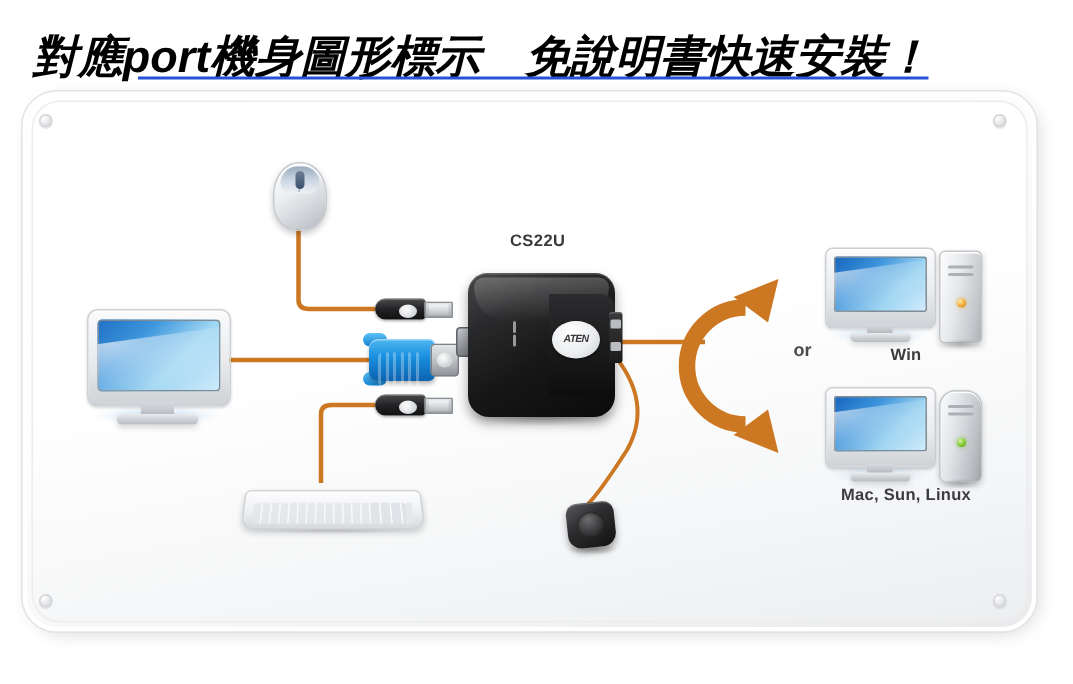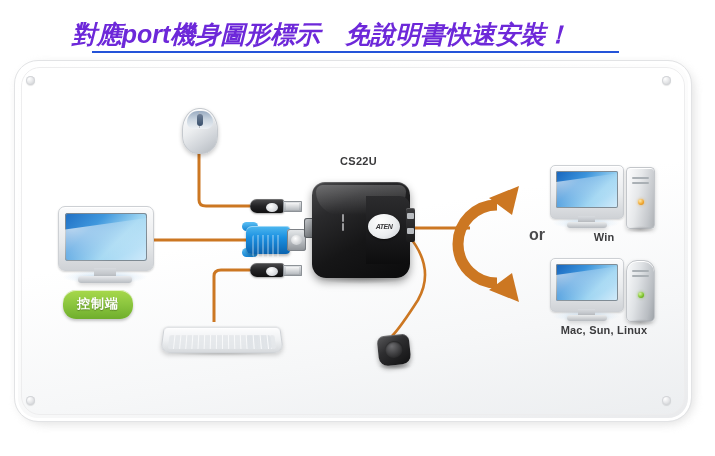--- a/index.html
+++ b/index.html
@@ -8,22 +8,22 @@
     background:#ffffff;
     font-family:"Liberation Sans","DejaVu Sans",sans-serif;
     position:relative;
   }
   #stage{position:absolute;left:0;top:0;width:715px;height:456px;}
 
   
   .title{
     position:absolute;left:0;top:18px;width:642px;
     text-align:center;
-    font-size:25px;font-weight:bold;font-style:italic;
-    color:#6d28d9;
+    font-size:30px;font-weight:bold;font-style:italic;
+    color:#000000;
     letter-spacing:0px;
     white-space:pre;
   }
   .title-underline{
     position:absolute;left:92px;top:51px;width:527px;height:2px;
     background:#2453d8;
   }
 
   
   .panel-shadow{
@@ -330,21 +330,21 @@
     box-shadow:0 0 3px rgba(121,193,38,.75);}
   .tower .shadow{position:absolute;left:0;top:58px;width:27px;height:7px;border-radius:50%;
     background:radial-gradient(ellipse,rgba(0,0,0,.2),rgba(0,0,0,0) 70%);}
 
   .pc-label{
     position:absolute;font-size:11px;font-weight:bold;color:#3c3c3e;letter-spacing:.2px;
     white-space:nowrap;text-align:center;
   }
 
   
-  .or-text{left:529px;top:226px;font-size:16px;font-weight:bold;color:#4a4a4c;}
+  .or-text{left:529px;top:226px;font-size:12px;font-weight:bold;color:#4a4a4c;}
 
   svg.overlay{position:absolute;left:0;top:0;width:715px;height:456px;pointer-events:none;}
 </style>
 </head>
 <body>
 
 <div id="stage">
 
   <div class="title">對應port機身圖形標示　免說明書快速安裝！</div>
   <div class="title-underline"></div>
@@ -379,21 +379,20 @@
 
   <div class="node lcd-wrap">
     <div class="lcd-glow"></div>
     <div class="lcd-body">
       <div class="lcd-screen"></div>
     </div>
     <div class="lcd-neck"></div>
     <div class="lcd-base"></div>
   </div>
 
-  <div class="node console-badge">控制端</div>
 
   <div class="node mouse">
     <div class="mouse-body">
       <div class="mouse-top"></div>
       <div class="mouse-split"></div>
       <div class="mouse-wheel"></div>
     </div>
   </div>
 
   <div class="node keyboard">

